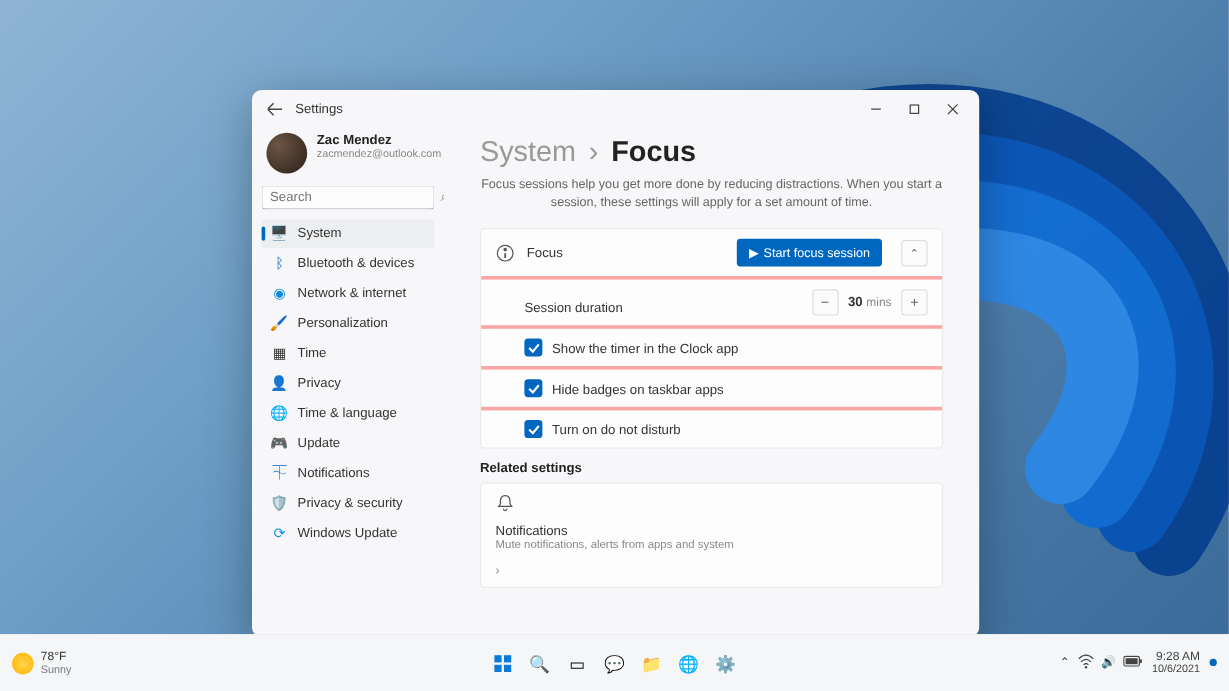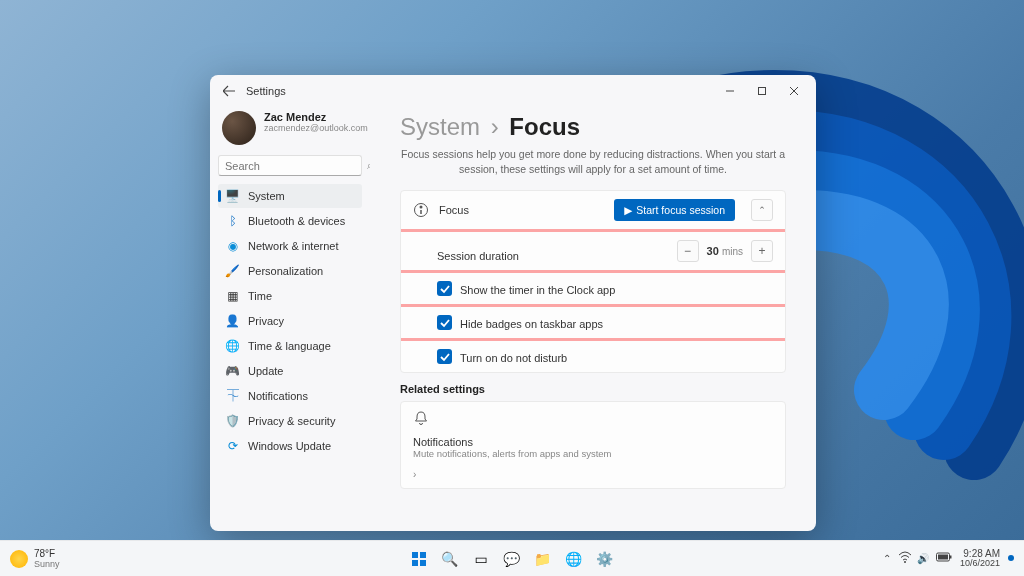--- a/index.html
+++ b/index.html
@@ -53,21 +53,21 @@
 .link-text{flex:1;font-size:11px;color:#333;}
 .ext-icon{color:#888;font-size:11px;}
 
 .section-head{font-size:11px;font-weight:600;color:#222;margin-bottom:6px;}
 .notif-card{background:#fdfdfd;border:1px solid #eaeaea;border-radius:4px;display:flex;align-items:flex-start;padding:8px 12px;gap:10px;cursor:pointer;flex-direction:column;}
 .notif-text{flex:1;}
 .notif-title{font-size:11px;color:#333;}
 .notif-sub{font-size:9.5px;color:#888;}
 .chev{color:#888;font-size:10px;}
 
-.taskbar{position:absolute;bottom:0;left:0;right:0;height:36px;background:#f4f6f8;border-top:1px solid rgba(0,0,0,0.05);display:flex;align-items:center;padding:0 10px;}
+.taskbar{position:absolute;bottom:0;left:0;right:0;height:48px;background:#f4f6f8;border-top:1px solid rgba(0,0,0,0.05);display:flex;align-items:center;padding:0 10px;}
 .tb-left{display:flex;align-items:center;gap:6px;}
 .tb-weather-icon{width:18px;height:18px;background:radial-gradient(circle,#ffd54a,#ffb300);border-radius:50%;}
 .tb-temp{font-size:10px;color:#333;}
 .tb-cond{font-size:9px;color:#777;}
 .tb-center{position:absolute;left:50%;transform:translateX(-50%);display:flex;gap:3px;}
 .tb-icon{width:28px;height:28px;border-radius:3px;display:flex;align-items:center;justify-content:center;cursor:pointer;font-size:14px;}
 .tb-right{margin-left:auto;display:flex;align-items:center;gap:8px;font-size:10px;color:#444;}
 .tray-icons{display:flex;gap:6px;align-items:center;}
 .clock{text-align:right;line-height:1.1;}
 </style>

